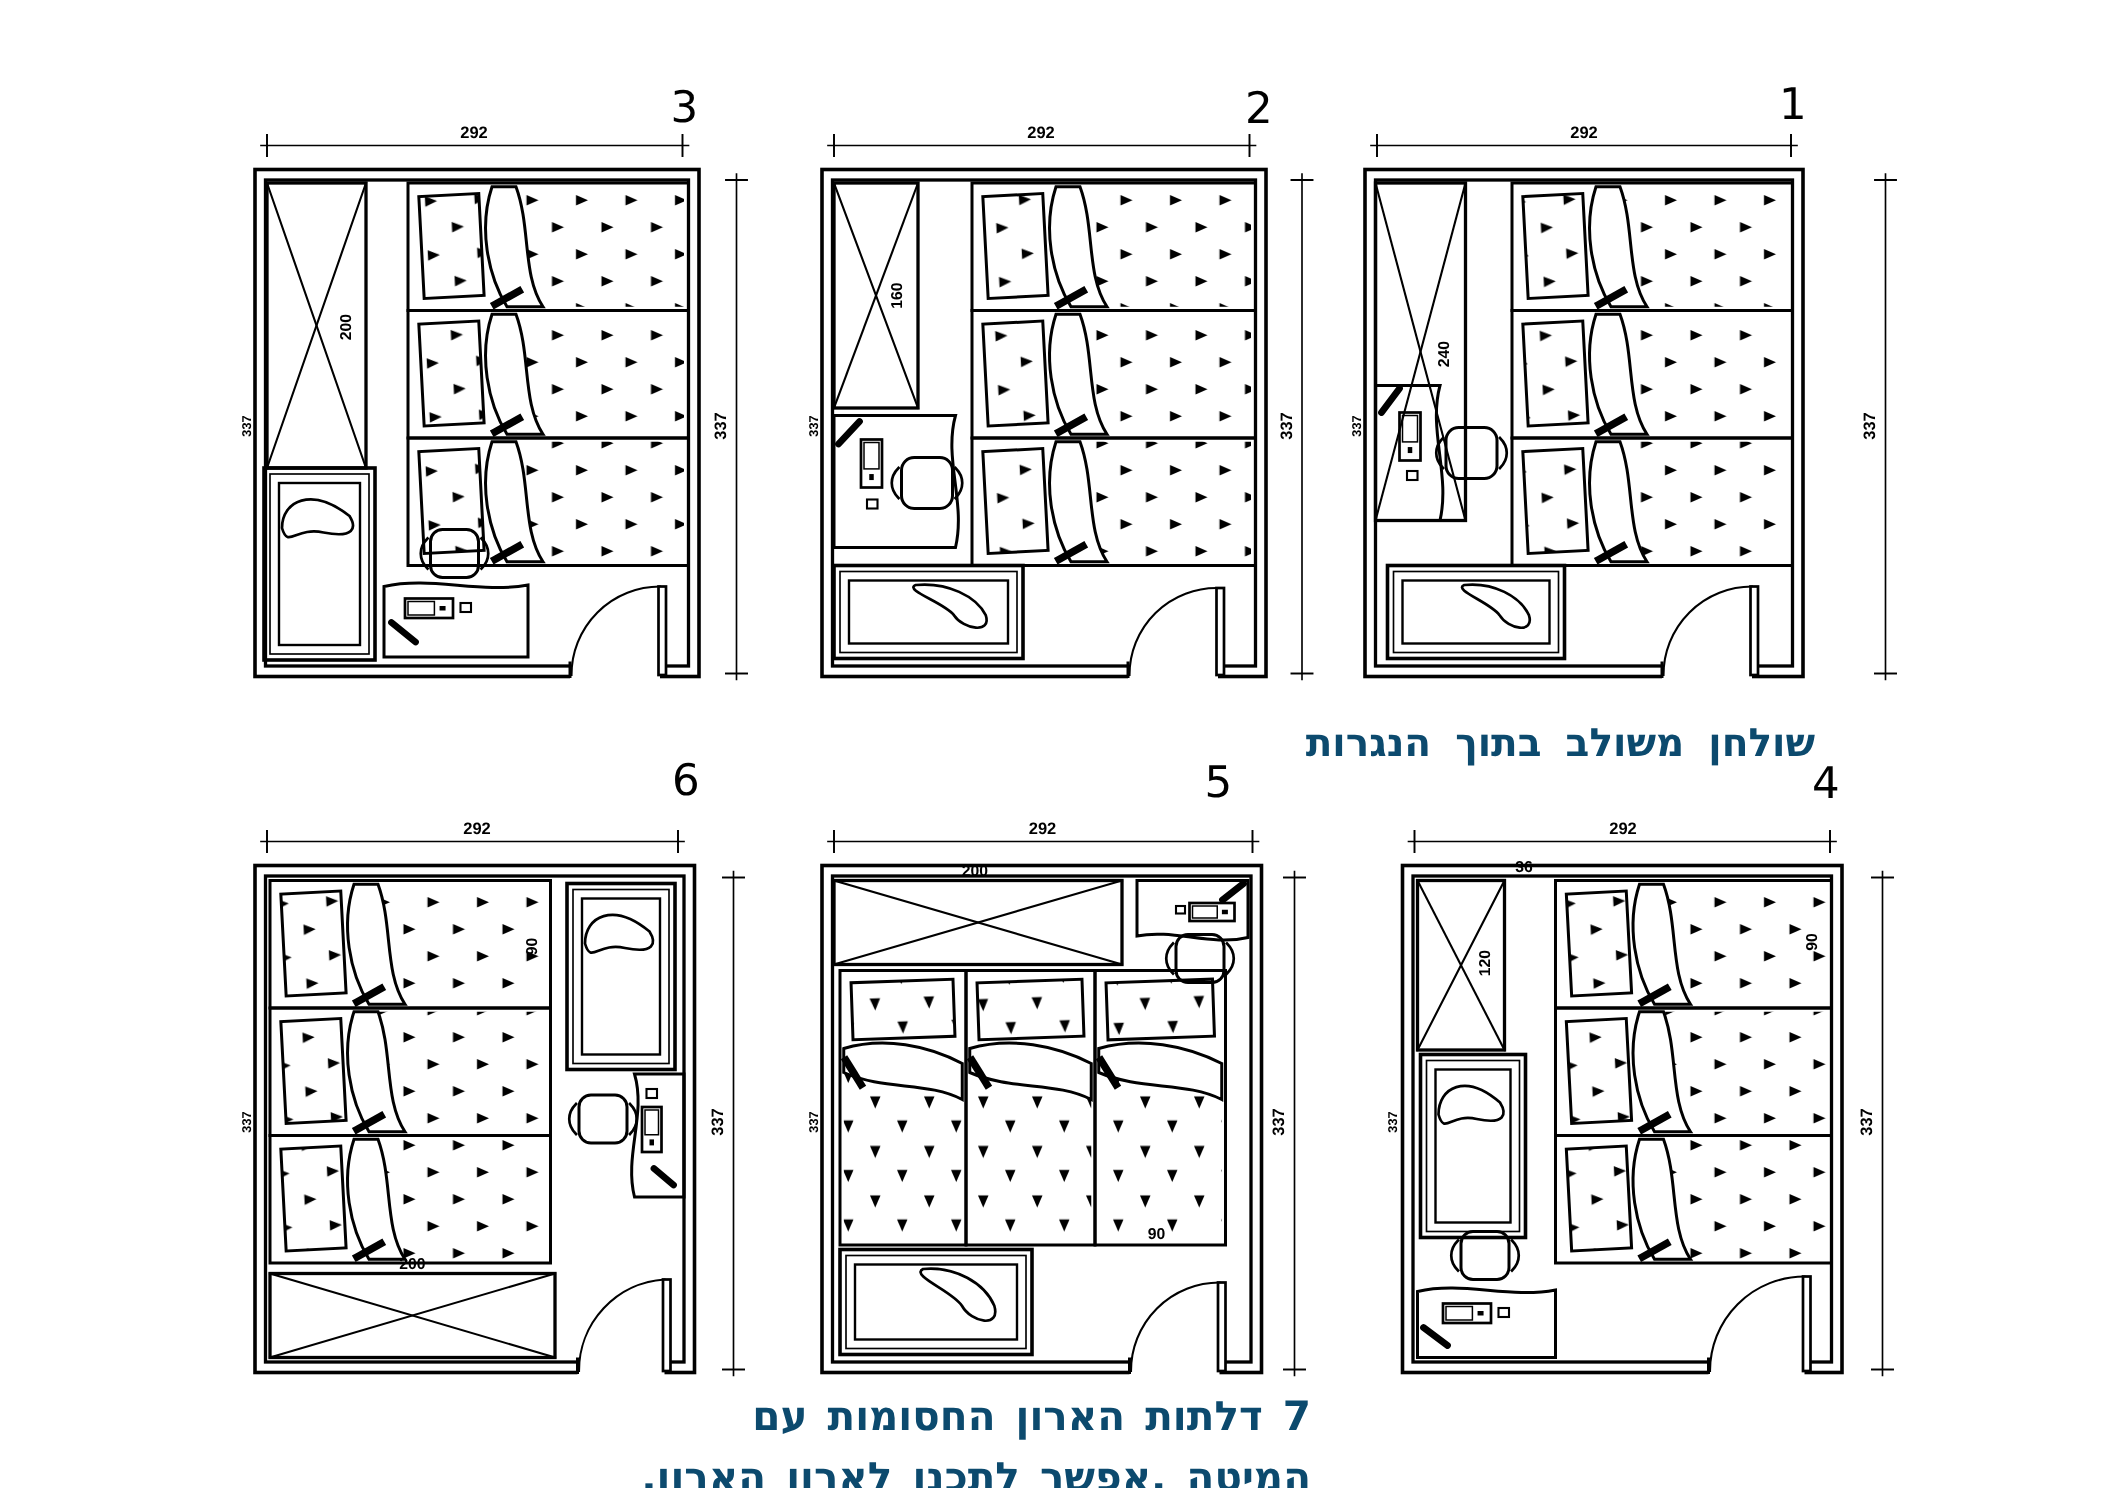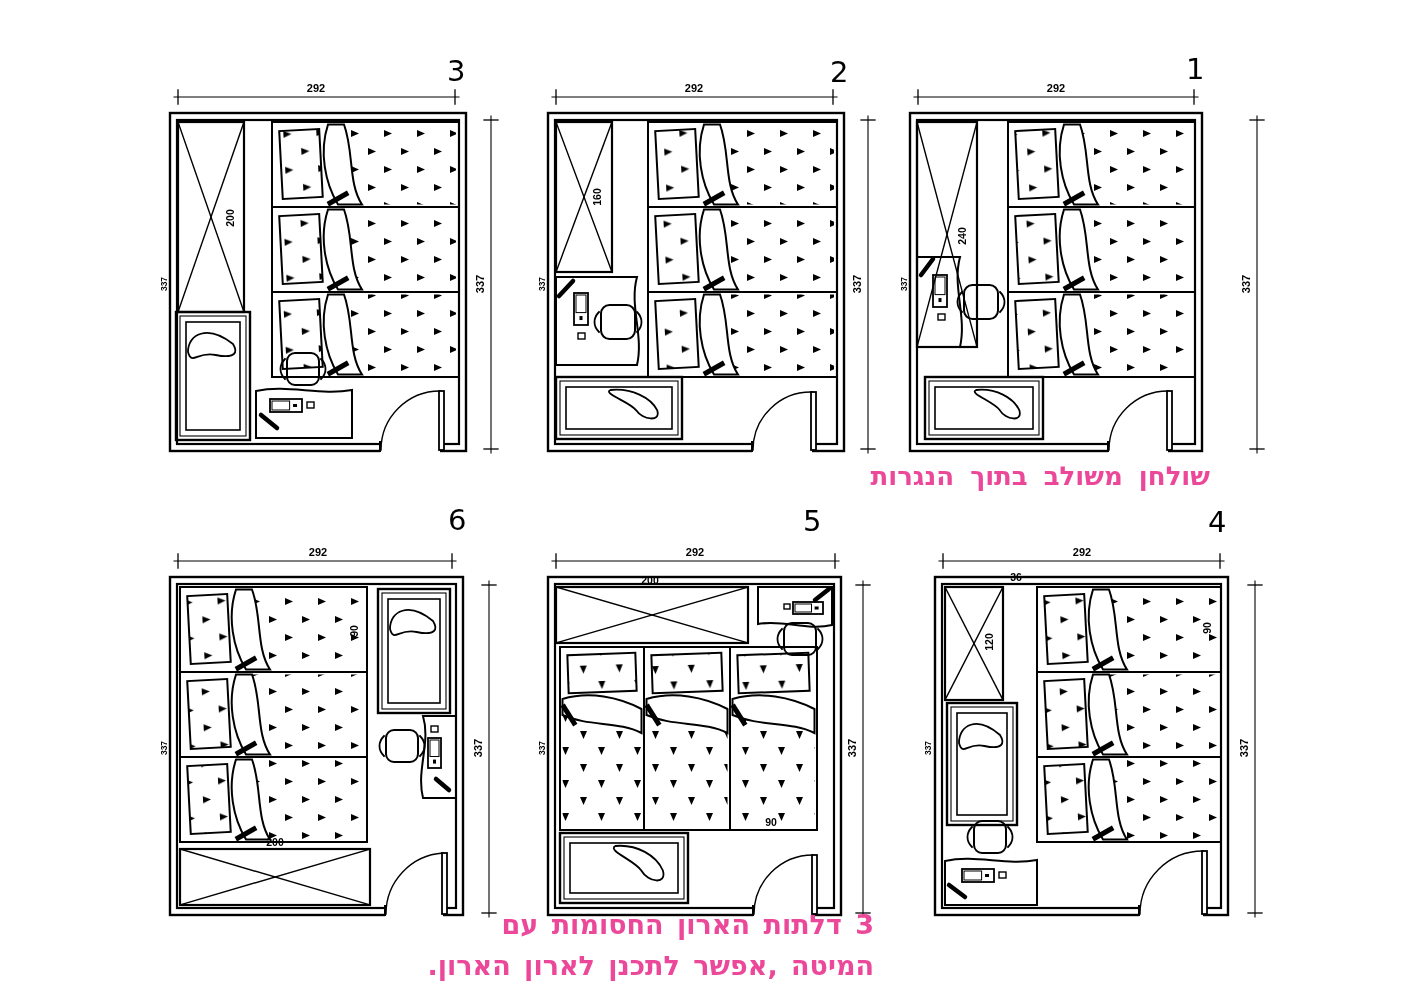--- a/index.html
+++ b/index.html
@@ -1,21 +1,21 @@
 <!DOCTYPE html>
 <html><head>
 <meta charset="utf-8">
 <style>
   html,body{margin:0;padding:0;background:#fff;}
   #stage{position:relative;width:1403px;height:992px;background:#fff;overflow:hidden;
          font-family:"Liberation Sans",sans-serif;}
   #plan{position:absolute;left:0;top:0;}
   .rn{position:absolute;color:#000;font-family:"DejaVu Sans",sans-serif;font-size:29px;font-weight:400;}
-  .heb{position:absolute;direction:rtl;text-align:right;color:#ec4899;white-space:nowrap;
-       font-family:"DejaVu Sans",sans-serif;font-weight:bold;}
+  .heb{position:absolute;direction:rtl;text-align:right;color:#0c4a6e;white-space:nowrap;
+       font-family:"DejaVu Sans",sans-serif;font-weight:bold;margin-top:20px;}
   #cap-right{left:858px;top:461px;width:352px;font-size:26px;word-spacing:7px;}
   #cap-bottom{left:428px;top:904px;width:446px;font-size:27px;line-height:41px;word-spacing:4px;}
 </style>
 </head>
 <body>
 
 <div id="stage">
   <svg id="plan" width="1403" height="992" viewBox="0 0 1403 992">
       <defs>
         <pattern id="aR" width="33" height="36" patternUnits="userSpaceOnUse">
@@ -461,16 +461,16 @@
 
   <span class="rn" style="left:1186px;top:52px">1</span>
   <span class="rn" style="left:830px;top:55px">2</span>
   <span class="rn" style="left:447px;top:54px">3</span>
   <span class="rn" style="left:1208px;top:505px">4</span>
   <span class="rn" style="left:803px;top:504px">5</span>
   <span class="rn" style="left:448px;top:503px">6</span>
 
   <div class="heb" id="cap-right">שולחן משולב בתוך הנגרות</div>
   <div class="heb" id="cap-bottom">
-    <div>3 דלתות הארון החסומות עם</div>
+    <div>7 דלתות הארון החסומות עם</div>
     <div>המיטה ,אפשר לתכנן לארון הארון.</div>
   </div>
 </div>
 
 </body></html>

